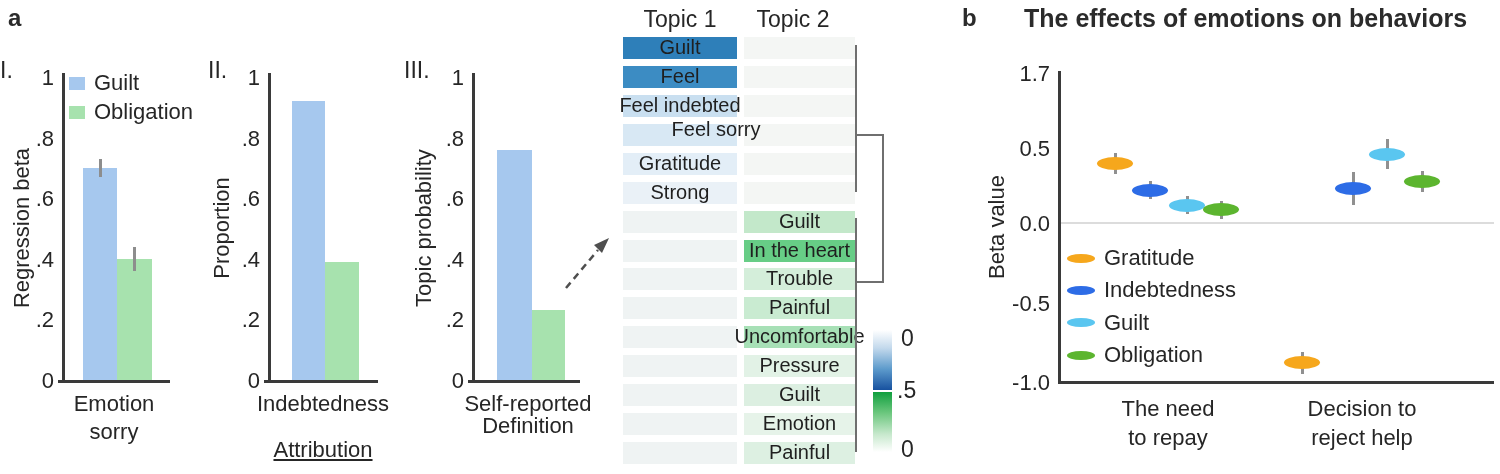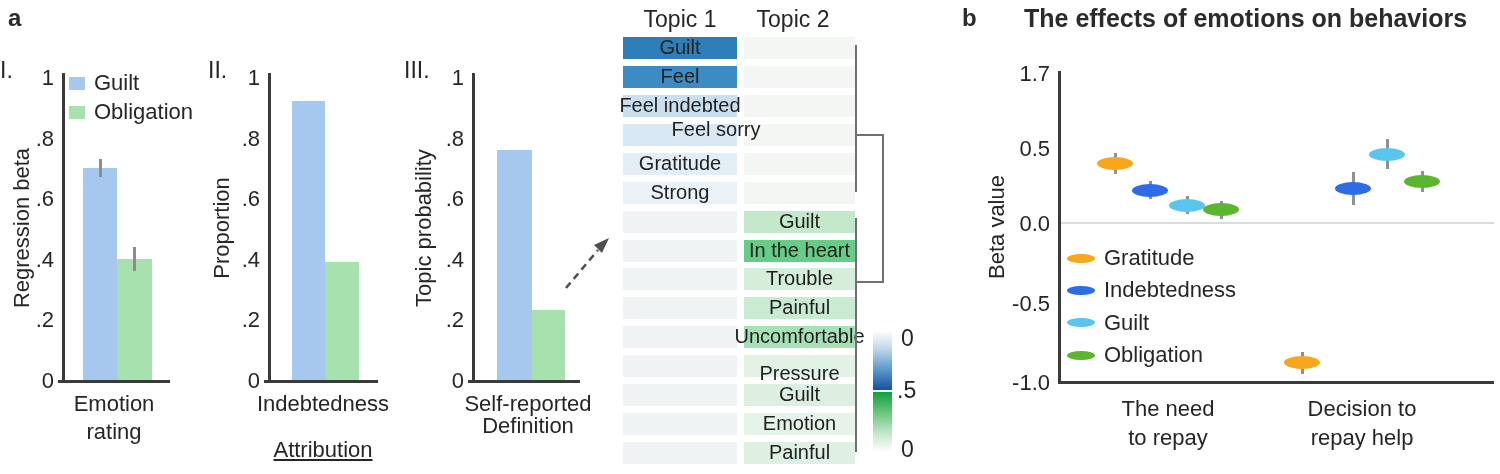--- a/index.html
+++ b/index.html
@@ -48,21 +48,21 @@
       <div class="txt tick-label" style="left: 10px; top: 186.2px; width: 44px;">.6</div>
       <div class="txt tick-label" style="left: 10px; top: 246.8px; width: 44px;">.4</div>
       <div class="txt tick-label" style="left: 10px; top: 307.4px; width: 44px;">.2</div>
       <div class="txt tick-label" style="left: 10px; top: 368px; width: 44px;">0</div>
       <div class="txt ylab" style="left: 22px; top: 228px;">Regression beta</div>
       <div class="bar" style="left: 83px; top: 167.9px; width: 34px; height: 212.1px; background: rgb(166, 200, 238);"></div>
       <div class="errbar" style="left: 98.5px; top: 158.81px; height: 18.18px;"></div>
       <div class="bar" style="left: 117px; top: 258.8px; width: 35px; height: 121.2px; background: rgb(167, 226, 174);"></div>
       <div class="errbar" style="left: 133px; top: 246.68px; height: 24.24px;"></div>
       <div class="txt catlab" style="left: 114px; top: 391px;">Emotion</div>
-      <div class="txt catlab" style="left: 114px; top: 419px;">rating</div>
+      <div class="txt catlab" style="left: 114px; top: 419px;">sorry</div>
       <div class="legend-row" style="left: 69px; top: 70px;">
         <div class="sw" style="background: rgb(166, 200, 238);"></div>
         <span>Guilt</span>
       </div>
       <div class="legend-row" style="left: 69px; top: 99px;">
         <div class="sw" style="background: rgb(167, 226, 174);"></div>
         <span>Obligation</span>
       </div>
       <div class="axis" style="left: 268px; top: 73px; width: 3px; height: 310px;"></div>
       <div class="axis" style="left: 264px; top: 380px; width: 114px; height: 3px;"></div>
@@ -125,21 +125,21 @@
       <div class="cell" style="left: 744px; top: 268px; width: 111px; height: 22px; background: rgb(212, 238, 218);"></div>
       <div class="txt heat-word" style="left: 799.5px; top: 267px;">Trouble</div>
       <div class="cell" style="left: 623px; top: 297px; width: 114px; height: 22px; background: rgb(239, 243, 243);"></div>
       <div class="cell" style="left: 744px; top: 297px; width: 111px; height: 22px; background: rgb(201, 235, 209);"></div>
       <div class="txt heat-word" style="left: 799.5px; top: 296px;">Painful</div>
       <div class="cell" style="left: 623px; top: 326px; width: 114px; height: 22px; background: rgb(239, 243, 243);"></div>
       <div class="cell" style="left: 744px; top: 326px; width: 111px; height: 22px; background: rgb(167, 224, 182);"></div>
       <div class="txt heat-word" style="left: 799.5px; top: 325px;">Uncomfortable</div>
       <div class="cell" style="left: 623px; top: 355px; width: 114px; height: 22px; background: rgb(239, 243, 243);"></div>
       <div class="cell" style="left: 744px; top: 355px; width: 111px; height: 22px; background: rgb(226, 242, 230);"></div>
-      <div class="txt heat-word" style="left: 799.5px; top: 362px;">Pressure</div>
+      <div class="txt heat-word" style="left: 799.5px; top: 354px;">Pressure</div>
       <div class="cell" style="left: 623px; top: 384px; width: 114px; height: 22px; background: rgb(239, 243, 243);"></div>
       <div class="cell" style="left: 744px; top: 384px; width: 111px; height: 22px; background: rgb(220, 239, 225);"></div>
       <div class="txt heat-word" style="left: 799.5px; top: 383px;">Guilt</div>
       <div class="cell" style="left: 623px; top: 413px; width: 114px; height: 22px; background: rgb(239, 243, 243);"></div>
       <div class="cell" style="left: 744px; top: 413px; width: 111px; height: 22px; background: rgb(230, 243, 233);"></div>
       <div class="txt heat-word" style="left: 799.5px; top: 412px;">Emotion</div>
       <div class="cell" style="left: 623px; top: 442px; width: 114px; height: 22px; background: rgb(239, 243, 243);"></div>
       <div class="cell" style="left: 744px; top: 442px; width: 111px; height: 22px; background: rgb(221, 240, 226);"></div>
       <div class="txt heat-word" style="left: 799.5px; top: 441px;">Painful</div>
     </div>
@@ -174,21 +174,21 @@
       <div class="txt catlab" style="left: 1168px; top: 425px;">to repay</div>
       <div class="errbar" style="left: 1300.5px; top: 351.79px; height: 22.26px; background: rgb(144, 144, 144);"></div>
       <div class="pt" style="left: 1284px; top: 356.42px; width: 36px; height: 13px; background: rgb(246, 167, 28);"></div>
       <div class="errbar" style="left: 1351.5px; top: 172px; height: 33px; background: rgb(144, 144, 144);"></div>
       <div class="pt" style="left: 1335px; top: 182px; width: 36px; height: 13px; background: rgb(45, 108, 230);"></div>
       <div class="errbar" style="left: 1385.5px; top: 139px; height: 30px; background: rgb(144, 144, 144);"></div>
       <div class="pt" style="left: 1369px; top: 147.5px; width: 36px; height: 13px; background: rgb(90, 198, 240);"></div>
       <div class="errbar" style="left: 1420.5px; top: 170.5px; height: 21px; background: rgb(144, 144, 144);"></div>
       <div class="pt" style="left: 1404px; top: 174.5px; width: 36px; height: 13px; background: rgb(92, 181, 47);"></div>
       <div class="txt catlab" style="left: 1362px; top: 396px;">Decision to</div>
-      <div class="txt catlab" style="left: 1362px; top: 425px;">repay help</div>
+      <div class="txt catlab" style="left: 1362px; top: 425px;">reject help</div>
       <div class="legend-row" style="left: 1067px; top: 245px;">
         <div class="ell" style="background: rgb(246, 167, 28);"></div>
         <span>Gratitude</span>
       </div>
       <div class="legend-row" style="left: 1067px; top: 277.4px;">
         <div class="ell" style="background: rgb(45, 108, 230);"></div>
         <span>Indebtedness</span>
       </div>
       <div class="legend-row" style="left: 1067px; top: 309.8px;">
         <div class="ell" style="background: rgb(90, 198, 240);"></div>

